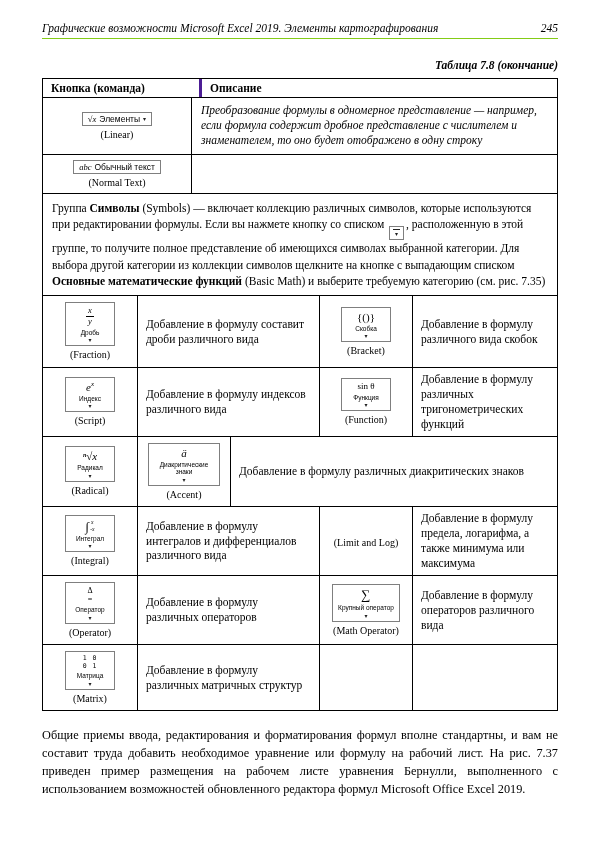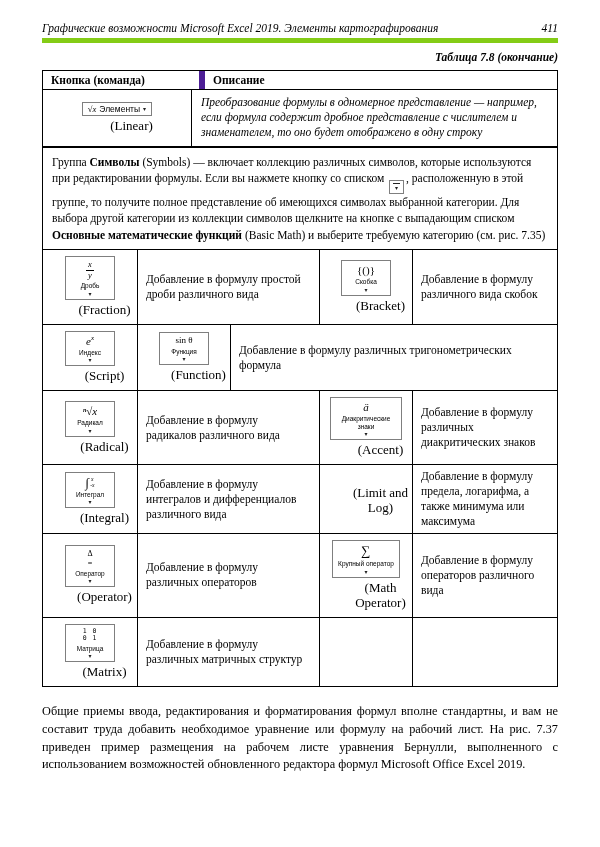--- a/index.html
+++ b/index.html
@@ -1,30 +1,30 @@
 <!DOCTYPE html>
 <html><head>
 <meta charset="utf-8">
 <style>
   html,body{margin:0;padding:0;}
   body{width:600px;height:847px;background:#ffffff;color:#000;
        font-family:"Liberation Serif",serif;overflow:hidden;position:relative;}
   .page{padding:22px 42px 0 42px;}
 
   .page-header{display:flex;justify-content:space-between;align-items:baseline;
-       font-style:italic;font-size:11.5px;border-bottom:5px solid #84cc16;padding-bottom:4px;}
-
-  .table-caption{text-align:right;font-weight:bold;font-style:italic;font-size:11.5px;margin:8px 0 7px;}
+       font-style:italic;font-size:11.5px;border-bottom:1px solid #84cc16;padding-bottom:4px;}
+
+  .table-caption{text-align:right;font-weight:bold;font-style:italic;font-size:11.5px;margin:20px 0 7px;}
 
   .doc-table{border:1.5px solid #000;font-size:11.5px;}
   .trow{display:flex;border-top:1px solid #000;align-items:stretch;}
   .trow:first-child{border-top:none;}
 
   .hc{font-weight:bold;padding:3px 8px;}
-  .hc1{width:140px;border-right:6px solid #4c1d95;}
+  .hc1{width:140px;border-right:3px solid #4c1d95;}
   .hc2{flex:1;}
 
   .bcell{width:140px;border-right:1px solid #000;display:flex;flex-direction:column;
        align-items:center;justify-content:center;padding:5px 4px;text-align:center;}
   .dcell{flex:1;display:flex;align-items:center;padding:5px 9px;line-height:1.32;font-style:italic;}
   .fullcell{flex:1;padding:6px 9px;line-height:1.42;}
 
   .s1{width:88px;border-right:1px solid #000;}
   .s2{width:165px;border-right:1px solid #000;}
   .s3{width:86px;border-right:1px solid #000;}
@@ -39,21 +39,21 @@
        font-size:8.5px;white-space:nowrap;}
   .mini-glyph{font-family:"Liberation Serif",serif;font-style:italic;font-size:8.5px;}
 
   .struct-btn{display:inline-flex;flex-direction:column;align-items:center;
        border:1px solid #7f7f7f;background:#fff;padding:3px 5px 2px 5px;
        min-width:38px;max-width:60px;}
   .btn-label{font-family:"Liberation Sans",sans-serif;font-size:6.5px;line-height:1.15;
        margin-top:2px;text-align:center;}
   .dd{font-size:6px;line-height:1;margin-top:1px;color:#222;}
   .dd-inline{font-size:6px;line-height:1;color:#222;}
-  .caption{font-size:13px;margin-top:3px;line-height:1.15;margin-left:29px;}
+  .caption{font-size:10px;margin-top:3px;line-height:1.15;}
 
   .glyph{font-size:12px;line-height:1.1;font-style:italic;}
   .glyph.up{font-style:normal;}
   .glyph.sm{font-size:9px;}
   .glyph.md{font-size:11px;}
   .glyph.lg{font-size:13px;}
   sup.sp{font-size:7px;}
 
   .stack{display:inline-flex;flex-direction:column;align-items:center;font-size:8.5px;
        font-style:italic;line-height:1.15;}
@@ -73,21 +73,21 @@
 
   .footer-par{font-size:12.3px;text-align:justify;line-height:1.45;margin-top:16px;}
 </style>
 </head>
 <body>
 
 <div class="page">
 
   <div class="page-header">
     <span>Графические возможности Microsoft Excel 2019. Элементы картографирования</span>
-    <span>411</span>
+    <span>245</span>
   </div>
 
   <div class="table-caption">Таблица 7.8 (окончание)</div>
 
   <div class="doc-table">
 
     <div class="trow">
       <div class="hc hc1">Кнопка (команда)</div>
       <div class="hc hc2">Описание</div>
     </div>
@@ -98,20 +98,27 @@
           <span class="mini-glyph">√x</span>
           <span>Элементы</span>
           <span class="dd-inline">▾</span>
         </div>
         <div class="caption">(Linear)</div>
       </div>
       <div class="dcell">Преобразование формулы в одномерное представление — например, если формула содержит дробное представление с числителем и знаменателем, то оно будет отображено в одну строку</div>
     </div>
 
     <div class="trow">
+      <div class="bcell">
+        <div class="ribbon-btn">
+          <span class="mini-glyph">abc</span>
+          <span>Обычный текст</span>
+        </div>
+        <div class="caption">(Normal Text)</div>
+      </div>
     </div>
 
     <div class="trow">
       <div class="fullcell"><span>Группа </span><b>Символы</b><span> (Symbols) — включает коллекцию различных символов, которые используются при редактировании формулы. Если вы нажмете кнопку со списком </span><span class="inline-btn">
             <span class="bar"></span>
             <span class="dd-inline">▾</span>
           </span><span>, расположенную в этой группе, то получите полное представление об имеющихся символах выбранной категории. Для выбора другой категории из коллекции символов щелкните на кнопке с выпадающим списком </span><b>Основные математические функций</b><span> (Basic Math) и выберите требуемую категорию (см. рис. 7.35)</span></div>
     </div>
 
 
@@ -120,62 +127,62 @@
         <div class="struct-btn">
           <span class="stack">
             <span class="top">x</span>
             <span class="bot">y</span>
           </span>
           <span class="btn-label">Дробь</span>
           <span class="dd">▾</span>
         </div>
         <div class="caption">(Fraction)</div>
       </div>
-      <div class="s2 sdesc">Добавление в формулу простой дроби различного вида</div>
+      <div class="s2 sdesc">Добавление в формулу составит дроби различного вида</div>
       <div class="s3 icell">
         <div class="struct-btn">
           <span class="glyph up md">{()}</span>
           <span class="btn-label">Скобка</span>
           <span class="dd">▾</span>
         </div>
         <div class="caption">(Bracket)</div>
       </div>
       <div class="s4 sdesc">Добавление в формулу различного вида скобок</div>
     </div>
 
     <div class="trow srow">
       <div class="s1 icell">
         <div class="struct-btn">
           <span class="glyph md"><span>e</span><sup class="sp">x</sup></span>
           <span class="btn-label">Индекс</span>
           <span class="dd">▾</span>
         </div>
         <div class="caption">(Script)</div>
       </div>
+      <div class="s2 sdesc">Добавление в формулу индексов различного вида</div>
       <div class="s3 icell">
         <div class="struct-btn">
           <span class="glyph up sm">sin θ</span>
           <span class="btn-label">Функция</span>
           <span class="dd">▾</span>
         </div>
         <div class="caption">(Function)</div>
       </div>
-      <div class="s4 sdesc">Добавление в формулу различных тригонометрических формула</div>
+      <div class="s4 sdesc">Добавление в формулу различных тригонометрических функций</div>
     </div>
 
     <div class="trow srow">
       <div class="s1 icell">
         <div class="struct-btn">
           <span class="glyph md">ⁿ√x</span>
           <span class="btn-label">Радикал</span>
           <span class="dd">▾</span>
         </div>
         <div class="caption">(Radical)</div>
       </div>
-      <div class="s2 sdesc">Добавление в формулу радикалов различного вида</div>
       <div class="s3 icell">
         <div class="struct-btn">
           <span class="glyph md">ä</span>
           <span class="btn-label">Диакритические знаки</span>
           <span class="dd">▾</span>
         </div>
         <div class="caption">(Accent)</div>
       </div>
       <div class="s4 sdesc">Добавление в формулу различных диакритических знаков</div>
     </div>

